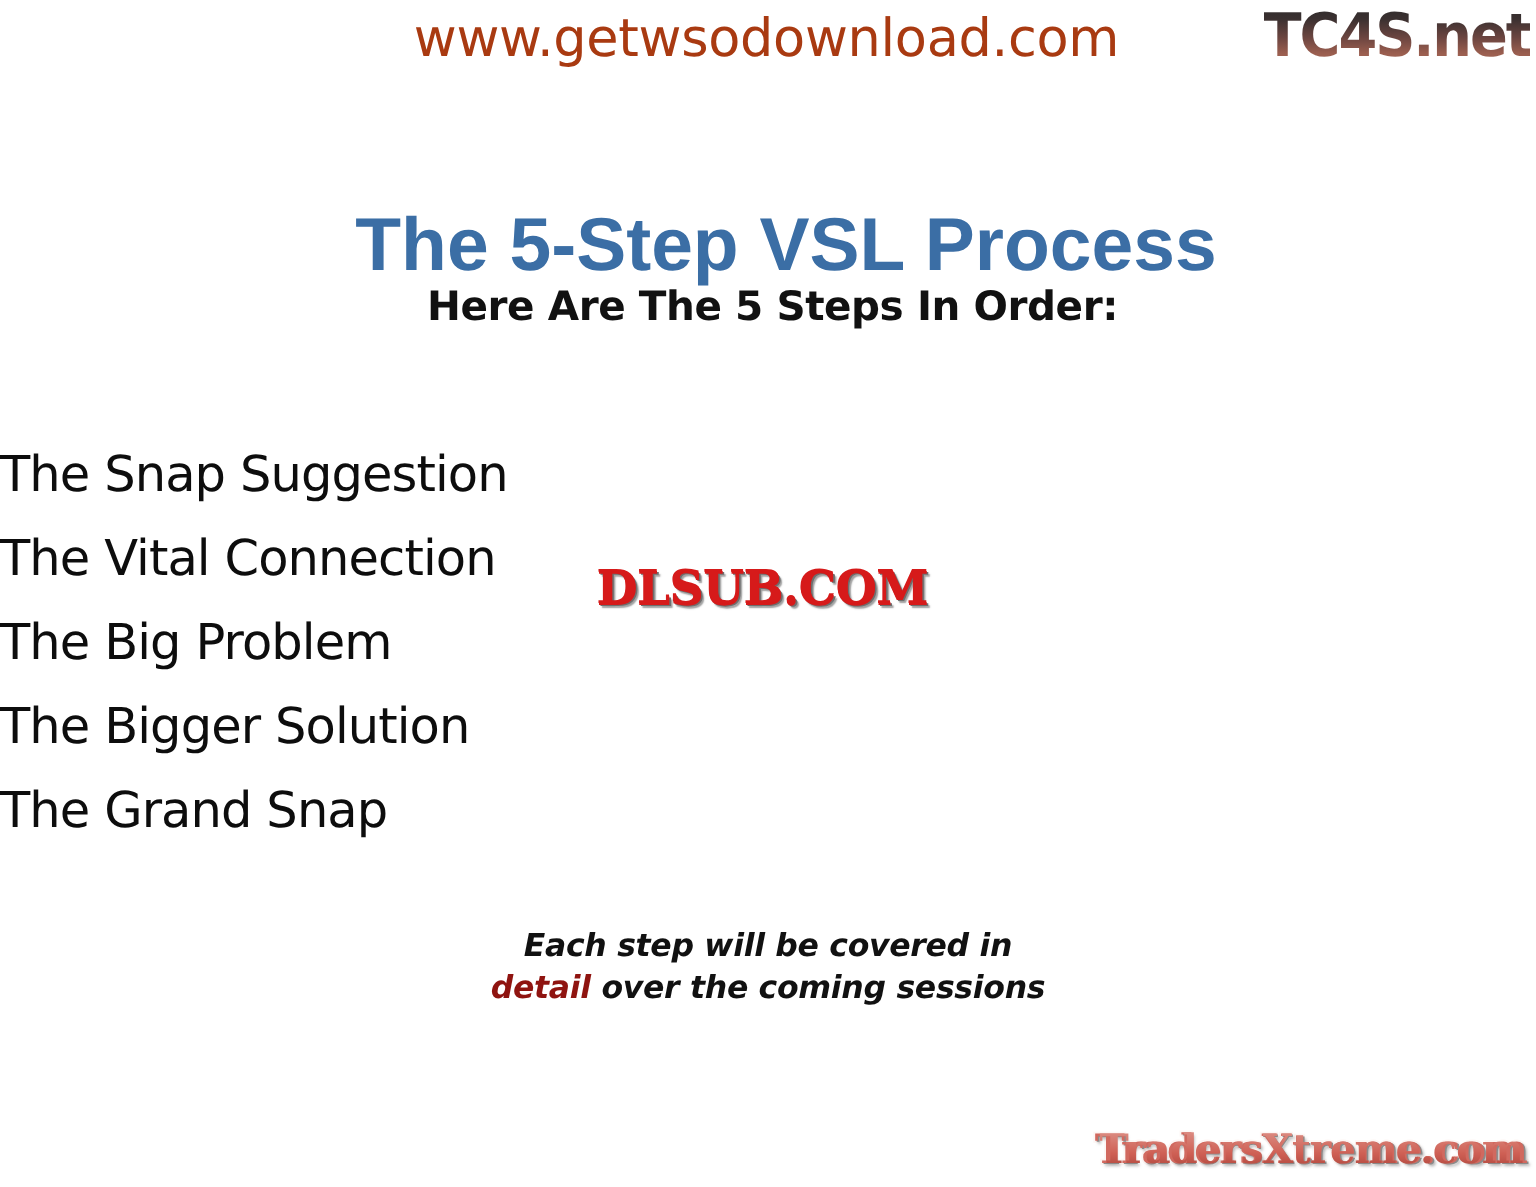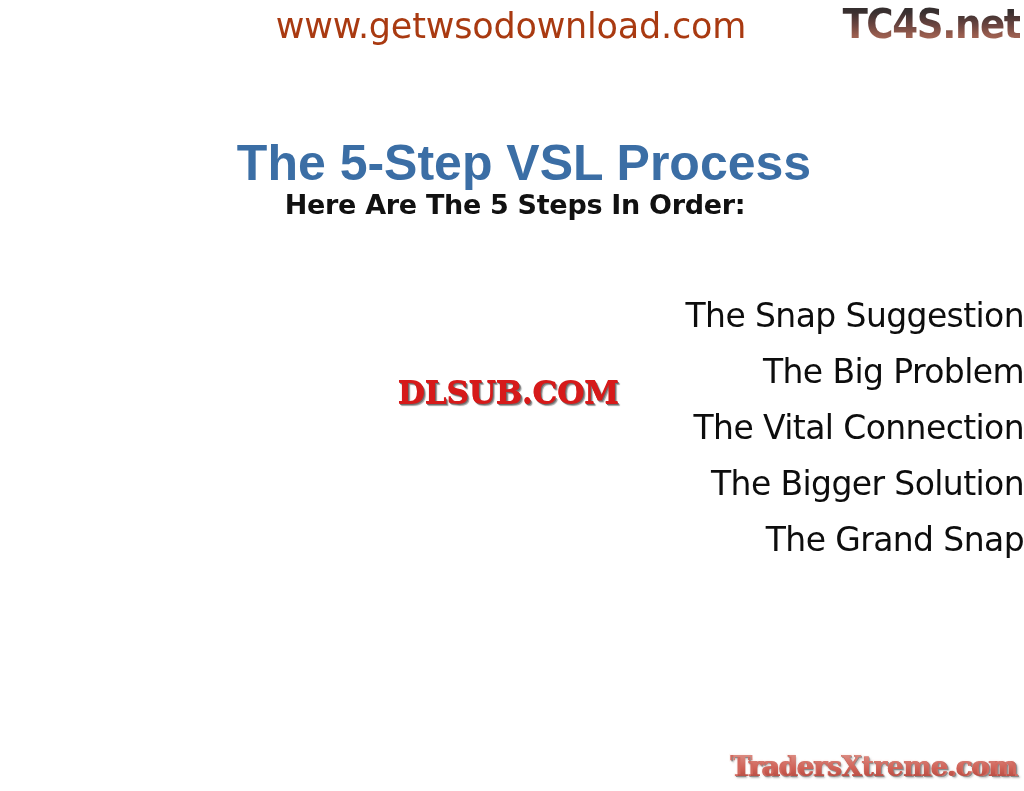--- a/index.html
+++ b/index.html
@@ -100,21 +100,21 @@
     letter-spacing: -0.3px;
     transform: translateX(3px);
   }
 
   
   .steps-list {
     position: absolute;
     left: 0;
     top: 288px;
     width: 1024px;
-    text-align: right;
+    text-align: left;
   }
   .step-line {
     font-family: "DejaVu Sans", sans-serif;
     font-size: 33px;
     font-weight: 400;
     color: #0d0d0d;
     line-height: 56px;
     letter-spacing: -0.6px;
     white-space: nowrap;
   }
@@ -231,30 +231,34 @@
 
   <div class="tc4s-logo-outline">TC4S.net</div>
   <div class="tc4s-logo">TC4S.net</div>
 
   <h1 class="main-title">The 5-Step VSL Process</h1>
 
   <div class="sub-title">Here Are The 5 Steps In Order:</div>
 
   <div class="steps-list">
     <div class="step-line">The Snap Suggestion</div>
+    <div class="step-line">The Vital Connection</div>
     <div class="step-line">The Big Problem</div>
-    <div class="step-line">The Vital Connection</div>
     <div class="step-line">The Bigger Solution</div>
     <div class="step-line">The Grand Snap</div>
   </div>
 
   <div class="dlsub-watermark">
     <span class="dlsub-text">DLSUB.COM</span>
     <span class="dlsub-text-front">DLSUB.COM</span>
   </div>
 
+  <div class="footer-note">
+    <div>Each step will be covered in</div>
+    <div><span class="hl">detail</span><span> over the coming sessions</span></div>
+  </div>
 
   <div class="tx-logo-wrap">
     <span class="tx-logo">TradersXtreme.com</span>
     <span class="tx-logo-front">TradersXtreme.com</span>
   </div>
 
 </div>
 
 </body></html>

